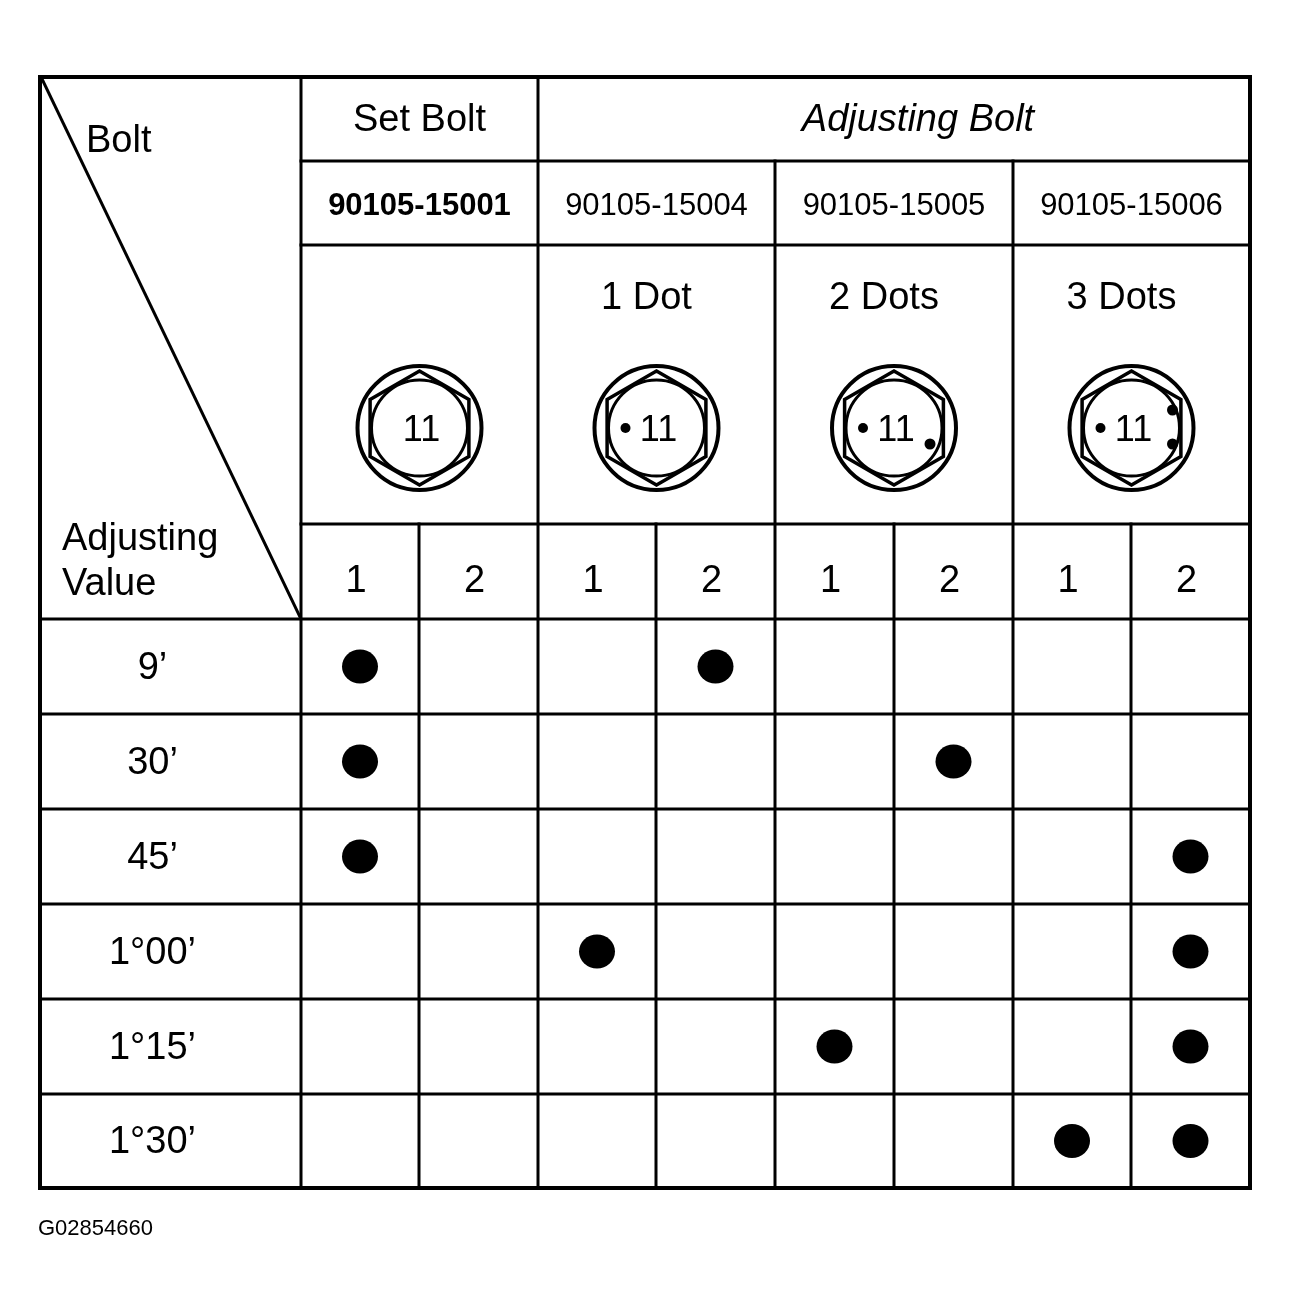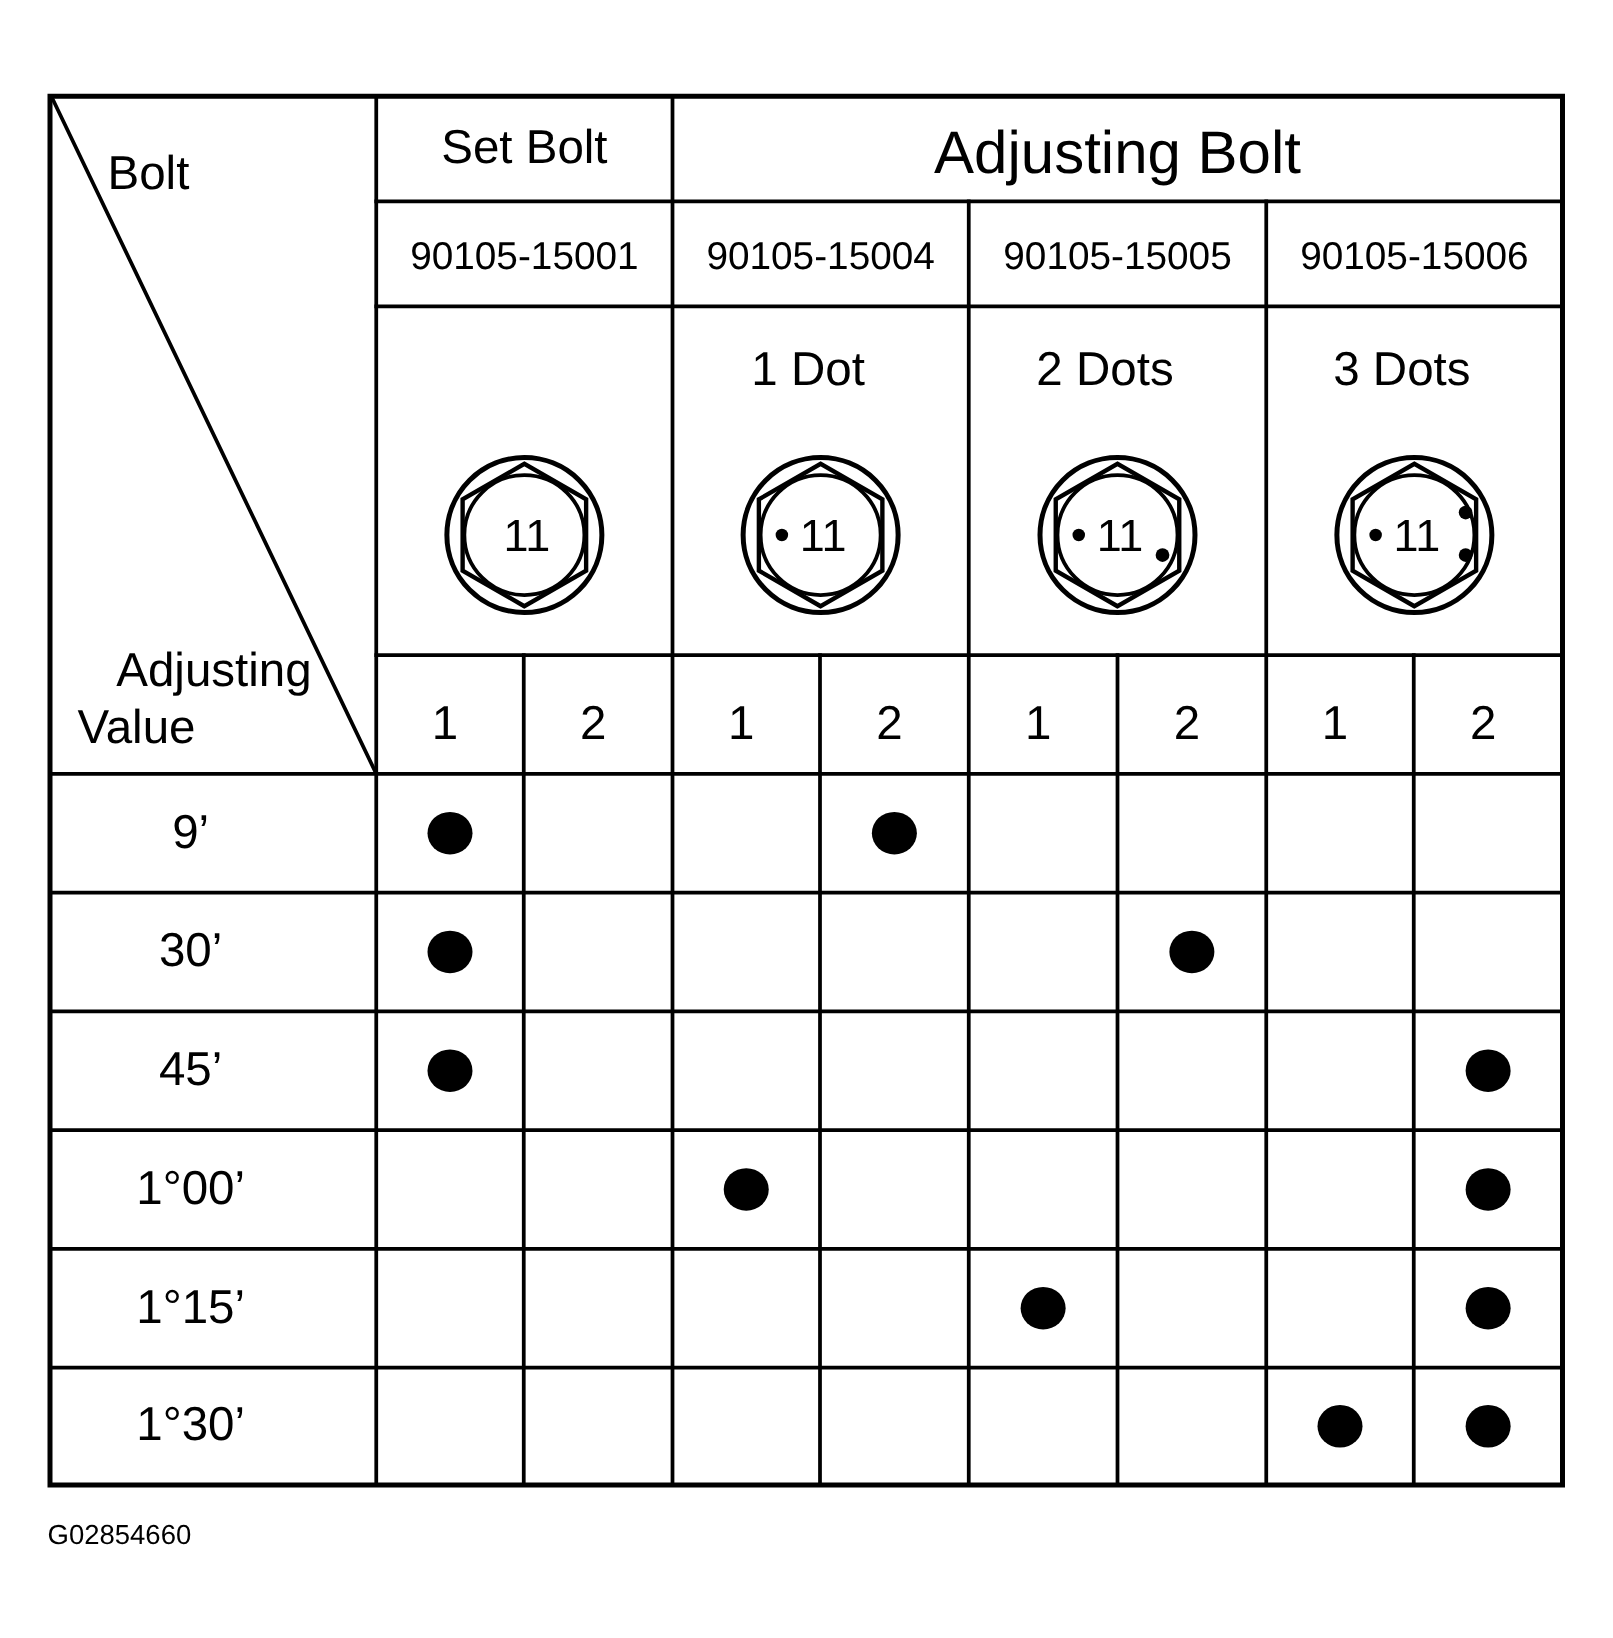--- a/index.html
+++ b/index.html
@@ -71,25 +71,25 @@
       <ellipse cx="360" cy="856.5" rx="18" ry="17" fill="#000"></ellipse>
       <ellipse cx="1190.5" cy="856.5" rx="18" ry="17" fill="#000"></ellipse>
       <ellipse cx="597" cy="951.5" rx="18" ry="17" fill="#000"></ellipse>
       <ellipse cx="1190.5" cy="951.5" rx="18" ry="17" fill="#000"></ellipse>
       <ellipse cx="834.5" cy="1046.5" rx="18" ry="17" fill="#000"></ellipse>
       <ellipse cx="1190.5" cy="1046.5" rx="18" ry="17" fill="#000"></ellipse>
       <ellipse cx="1072" cy="1141" rx="18" ry="17" fill="#000"></ellipse>
       <ellipse cx="1190.5" cy="1141" rx="18" ry="17" fill="#000"></ellipse>
     </svg>
 <div class="lbl" style="left: 86px; top: 92px; font-size: 38px; margin-top: 28px;">Bolt</div>
-    <div class="lbl" style="left: 62px; top: 518px; font-size: 38px; margin-left: 31px;">Adjusting</div>
+    <div class="lbl" style="left: 62px; top: 518px; font-size: 38px;">Adjusting</div>
     <div class="lbl" style="left: 62px; top: 563px; font-size: 38px;">Value</div>
     <div class="lbl c" style="left: 419.5px; top: 99px; font-size: 38px;">Set Bolt</div>
-    <div class="lbl c" style="left: 894px; top: 99px; font-size: 48px;">Adjusting Bolt</div>
-    <div class="lbl c" style="left: 419.5px; top: 189px; font-size: 31px;">90105-15001</div>
+    <div class="lbl c" style="left: 918px; top: 99px; font-size: 38px; font-style: italic;">Adjusting Bolt</div>
+    <div class="lbl c" style="left: 419.5px; top: 189px; font-size: 31px; font-weight: bold;">90105-15001</div>
     <div class="lbl c" style="left: 656.5px; top: 189px; font-size: 31px;">90105-15004</div>
     <div class="lbl c" style="left: 646.5px; top: 277px; font-size: 38px; text-align: right;">1 Dot</div>
     <div class="lbl c" style="left: 894px; top: 189px; font-size: 31px;">90105-15005</div>
     <div class="lbl c" style="left: 884px; top: 277px; font-size: 38px;">2 Dots</div>
     <div class="lbl c" style="left: 1131.5px; top: 189px; font-size: 31px;">90105-15006</div>
     <div class="lbl c" style="left: 1121.5px; top: 277px; font-size: 38px;">3 Dots</div>
     <div class="lbl c" style="left: 356px; top: 560px; font-size: 38px;">1</div>
     <div class="lbl c" style="left: 474.5px; top: 560px; font-size: 38px;">2</div>
     <div class="lbl c" style="left: 593px; top: 560px; font-size: 38px;">1</div>
     <div class="lbl c" style="left: 711.5px; top: 560px; font-size: 38px;">2</div>

